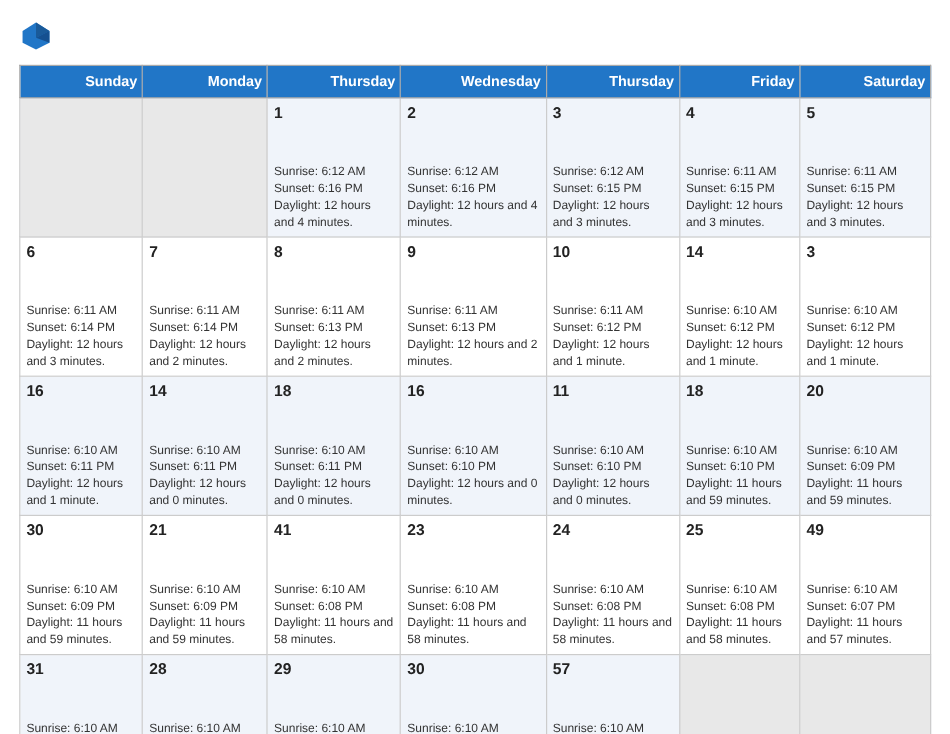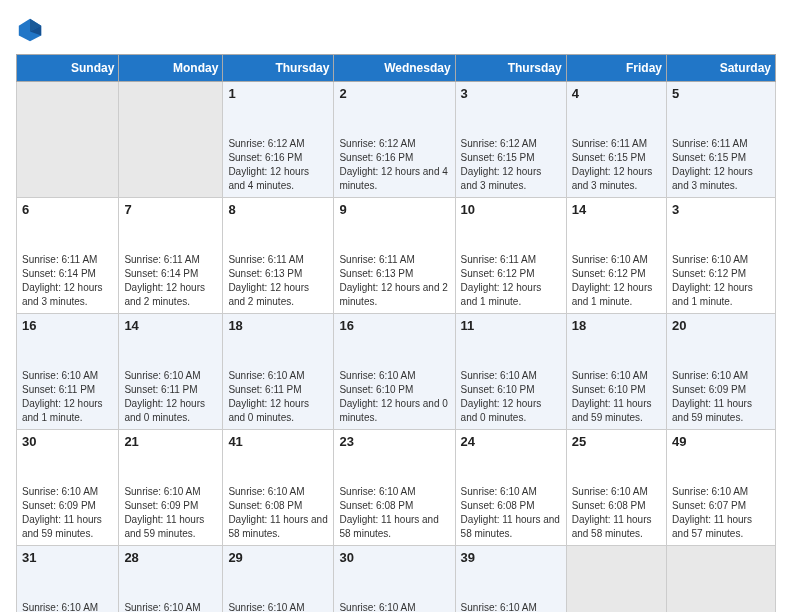--- a/index.html
+++ b/index.html
@@ -345,21 +345,21 @@
 and 57 minutes.</div>
         </td>
         <td>
           <span class="day-num">30</span>
           <div class="day-info">Sunrise: 6:10 AM
 Sunset: 6:07 PM
 Daylight: 11 hours
 and 56 minutes.</div>
         </td>
         <td>
-          <span class="day-num">39</span>
+          <span class="day-num">57</span>
           <div class="day-info">Sunrise: 6:10 AM
 Sunset: 6:06 PM
 Daylight: 11 hours
 and 56 minutes.</div>
         </td>
         <td class="empty-cell"></td>
         <td class="empty-cell"></td>
       </tr>
     </tbody>
 </table>

